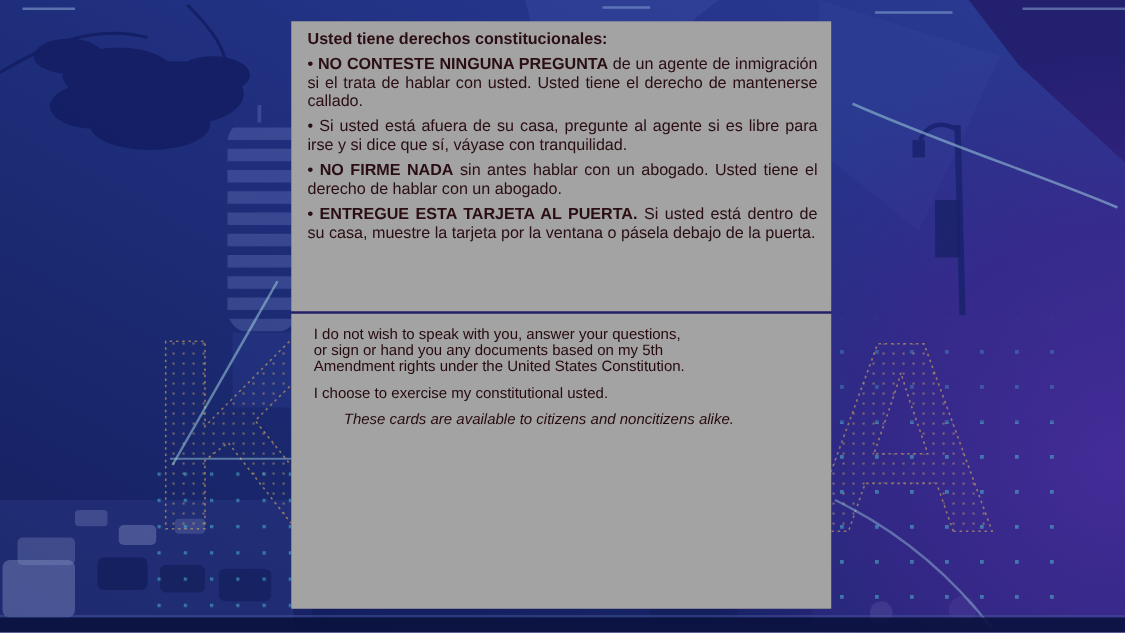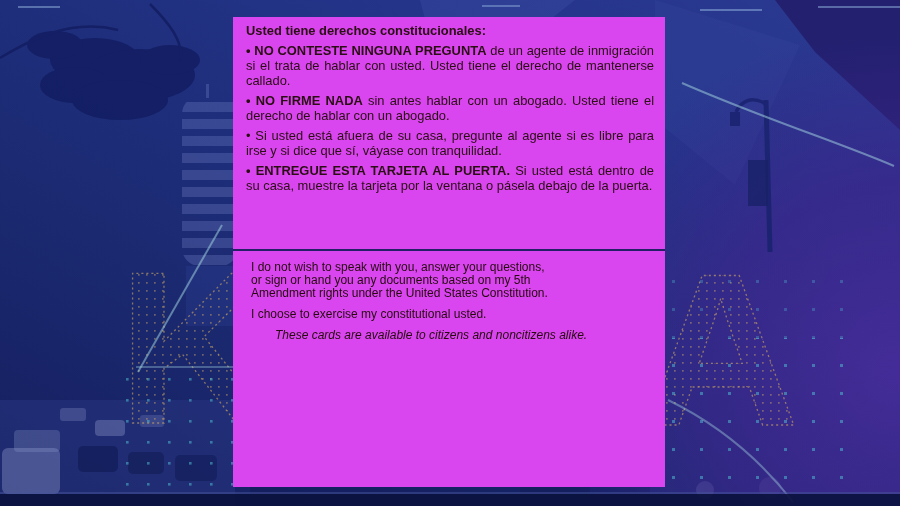--- a/index.html
+++ b/index.html
@@ -7,21 +7,21 @@
     position:relative; width:900px; height:506px; overflow:hidden;
     background:#1c2b74;
     font-family:"Liberation Sans", sans-serif;
   }
   svg.bg { position:absolute; left:0; top:0; }
   .card {
     position:absolute; left:233px; top:17px; width:432px; height:470px;
     display:flex; flex-direction:column; gap:2px;
     background:#232067; box-sizing:border-box;
   }
-  .card-sec { background:#d946ef; box-sizing:border-box; }
+  .card-sec { background:#a3a3a3; box-sizing:border-box; }
   .es {
     height:232px; padding:7px 11px 0 13px;
     font-size:12.9px; line-height:1.16; color:#2a0e13;
     overflow:hidden;
   }
   .es-title { font-weight:bold; margin:0 0 5px 0; }
   .es-p { margin:0 0 5px 0; text-align:justify; }
   .es-p b { font-weight:bold; }
   .en {
     flex:1; padding:10px 10px 0 18px;
@@ -134,22 +134,22 @@
       <rect x="0" y="492" width="900" height="2" fill="#46549a" opacity="0.5"></rect>
       <rect x="0" y="494" width="900" height="12" fill="#0b123f" opacity="0.92"></rect>
     </g>
   </svg>
 
   <div class="card">
 
     <section class="card-sec es">
       <p class="es-title">Usted tiene derechos constitucionales:</p>
       <p class="es-p"><b>• NO CONTESTE NINGUNA PREGUNTA</b><span> de un agente de inmigración si el trata de hablar con usted. Usted tiene el derecho de mantenerse callado.</span></p>
+      <p class="es-p"><b></b><span>• Si usted está afuera de su casa, pregunte al agente si es libre para irse y si dice que sí, váyase con tranquilidad.</span></p>
       <p class="es-p"><b>• NO FIRME NADA</b><span> sin antes hablar con un abogado. Usted tiene el derecho de hablar con un abogado.</span></p>
-      <p class="es-p"><b></b><span>• Si usted está afuera de su casa, pregunte al agente si es libre para irse y si dice que sí, váyase con tranquilidad.</span></p>
       <p class="es-p"><b>• ENTREGUE ESTA TARJETA AL PUERTA.</b><span> Si usted está dentro de su casa, muestre la tarjeta por la ventana o pásela debajo de la puerta.</span></p>
     </section>
 
     <section class="card-sec en">
       <p class="en-p">I do not wish to speak with you, answer your questions,
 or sign or hand you any documents based on my 5th
 Amendment rights under the United States Constitution.</p>
       <p class="en-p">I choose to exercise my constitutional usted.</p>
       <p class="en-p italic">These cards are available to citizens and noncitizens alike.</p>
     </section>

